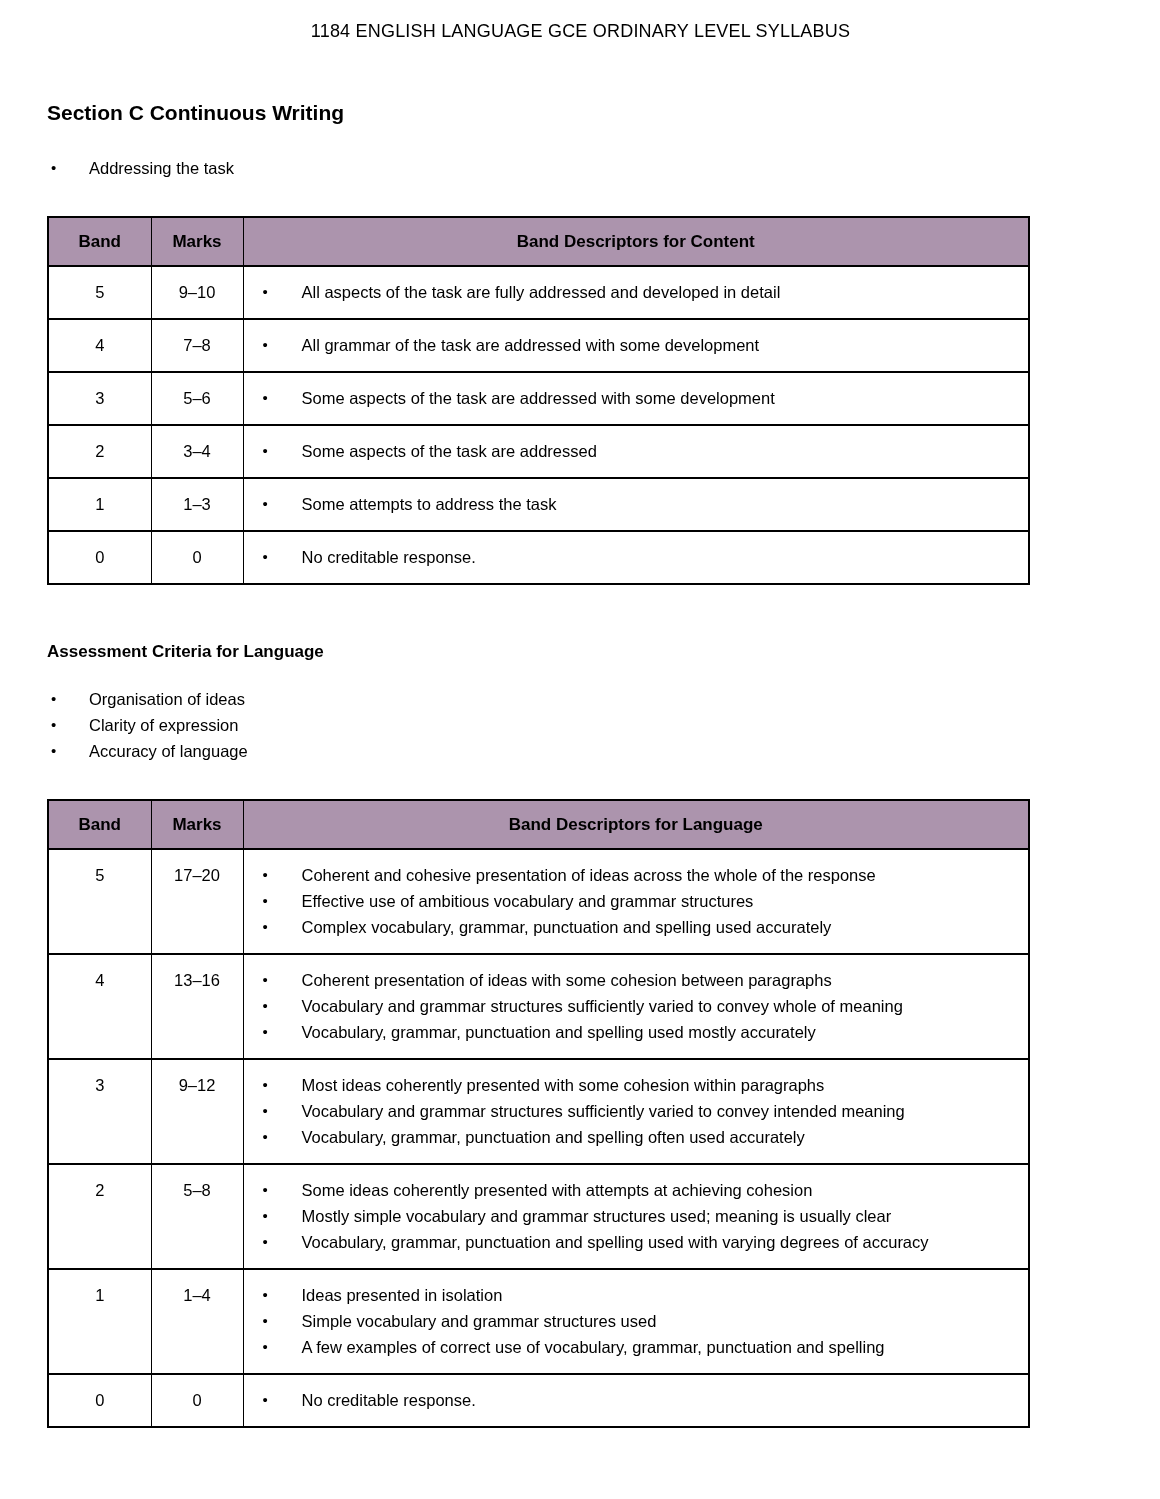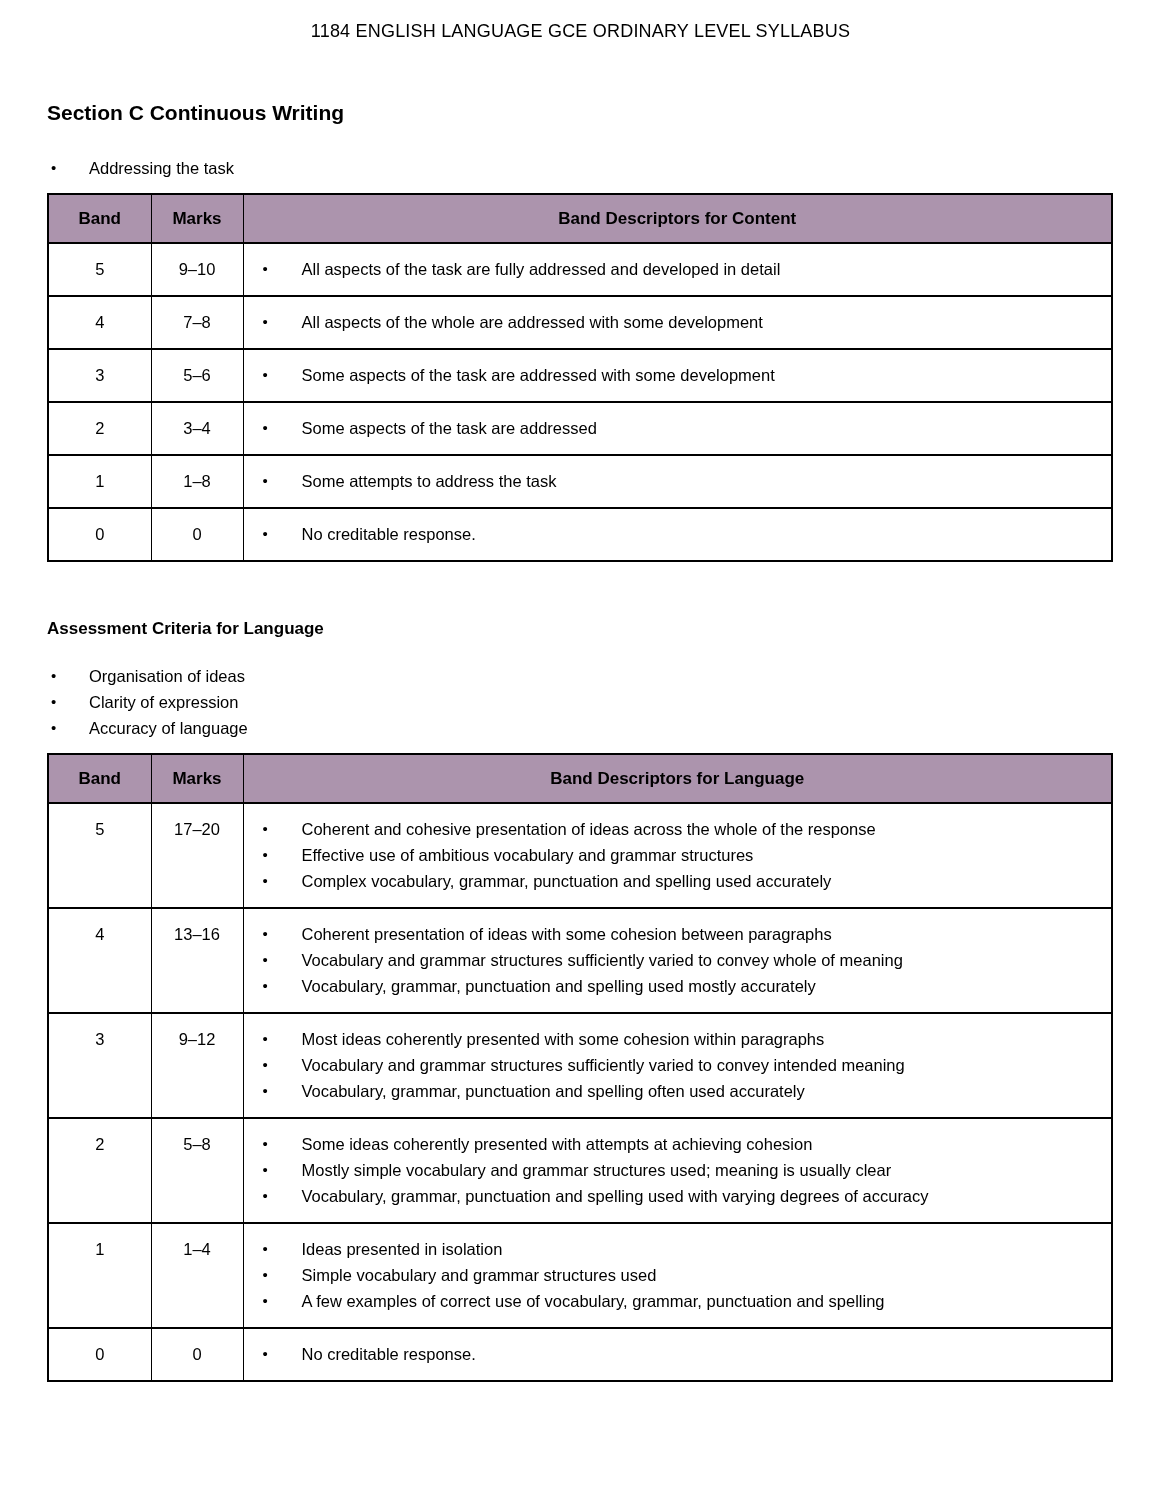--- a/index.html
+++ b/index.html
@@ -12,22 +12,22 @@
   .doc-title{
     padding-top:21px;text-align:center;font-size:18px;letter-spacing:0.2px;
   }
   .h-section{margin:59px 0 0;font-size:21px;font-weight:bold;}
   .h-sub{margin:29px 0 0;font-size:17px;font-weight:bold;}
   .intro{margin-top:30px;}
   .intro.lang{margin-top:24px;}
   .ib{display:flex;font-size:16.5px;line-height:26px;}
   .ib .dot{flex:0 0 42px;padding-left:4px;box-sizing:border-box;font-size:15px;}
   table{
-    border-collapse:collapse;table-layout:fixed;width:1066px;
-    margin-top:12px;border:2px solid #000;
+    border-collapse:collapse;table-layout:fixed;width:983px;
+    margin-top:35px;border:2px solid #000;
   }
   col.c-band{width:103px;}
   col.c-marks{width:92px;}
   th{
     background:var(--hdr,#ac94ad);
     font-size:17px;font-weight:bold;height:45px;
     border:1px solid #000;border-top:2px solid #000;border-bottom:2px solid #000;
     text-align:center;vertical-align:middle;
   }
   td{
@@ -81,21 +81,21 @@
               <span class="btxt">All aspects of the task are fully addressed and developed in detail</span>
             </div>
           </td>
         </tr>
         <tr>
           <td class="cell-band">4</td>
           <td class="cell-marks">7–8</td>
           <td class="cell-desc">
             <div class="brow">
               <span class="dot2">•</span>
-              <span class="btxt">All aspects of the whole are addressed with some development</span>
+              <span class="btxt">All grammar of the task are addressed with some development</span>
             </div>
           </td>
         </tr>
         <tr>
           <td class="cell-band">3</td>
           <td class="cell-marks">5–6</td>
           <td class="cell-desc">
             <div class="brow">
               <span class="dot2">•</span>
               <span class="btxt">Some aspects of the task are addressed with some development</span>
@@ -107,21 +107,21 @@
           <td class="cell-marks">3–4</td>
           <td class="cell-desc">
             <div class="brow">
               <span class="dot2">•</span>
               <span class="btxt">Some aspects of the task are addressed</span>
             </div>
           </td>
         </tr>
         <tr>
           <td class="cell-band">1</td>
-          <td class="cell-marks">1–8</td>
+          <td class="cell-marks">1–3</td>
           <td class="cell-desc">
             <div class="brow">
               <span class="dot2">•</span>
               <span class="btxt">Some attempts to address the task</span>
             </div>
           </td>
         </tr>
         <tr>
           <td class="cell-band">0</td>
           <td class="cell-marks">0</td>

